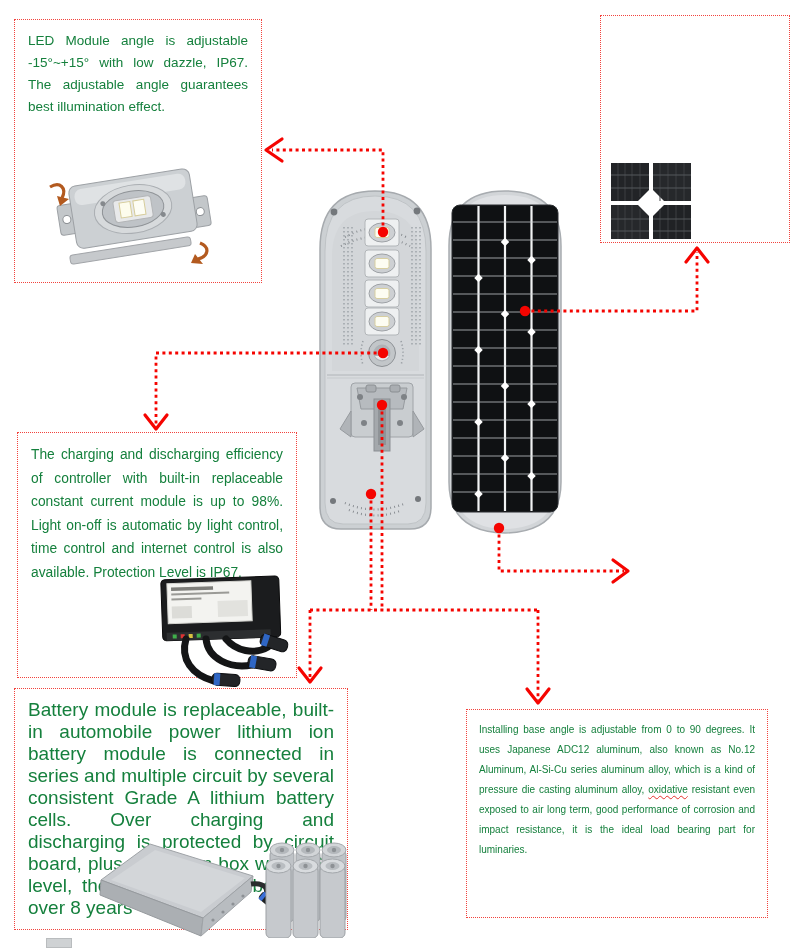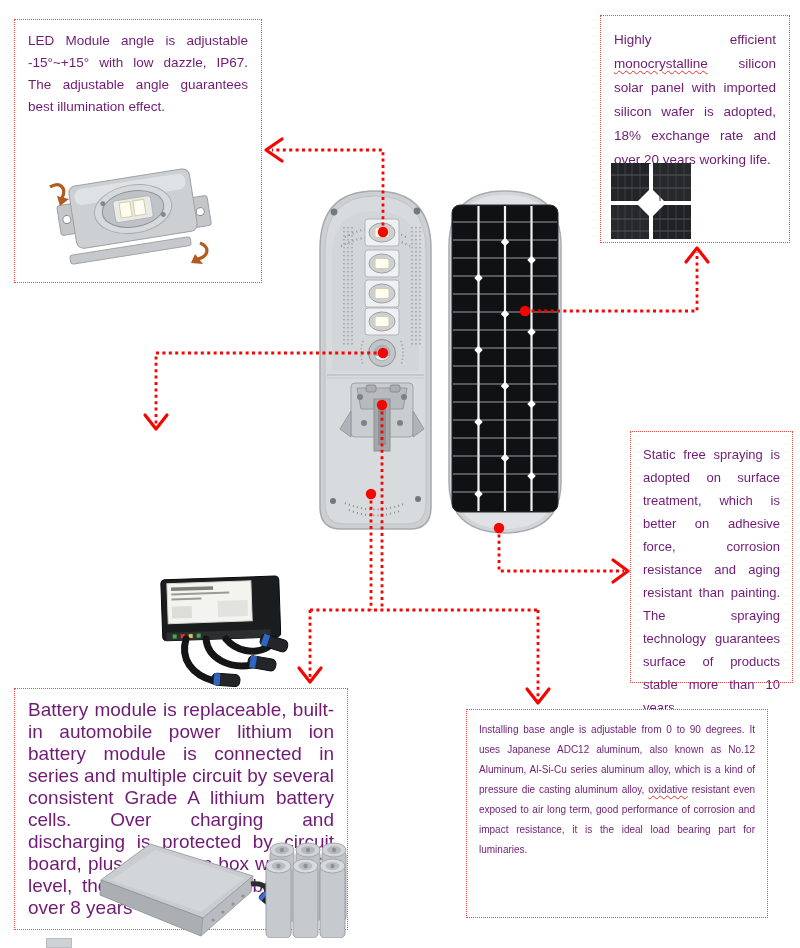--- a/index.html
+++ b/index.html
@@ -2,21 +2,21 @@
 <html><head>
 <meta charset="utf-8">
 <style>
   * { margin:0; padding:0; box-sizing:border-box; }
   html,body { background:#ffffff; }
   body { font-family:"Liberation Sans", sans-serif; }
   .page { position:relative; width:800px; height:948px; background:#fff; overflow:hidden; }
 
   .callout {
     position:absolute; border:1.5px dotted #f2433d; background:#fff;
-    color:#701a75; text-align:justify;
+    color:#15803d; text-align:justify;
   }
   .callout p { padding:10px 13px 0 13px; font-size:13.5px; line-height:22px; }
 
   .box-led      { left:14px;  top:19px;  width:248px; height:264px; }
   .box-solar    { left:600px; top:15px;  width:190px; height:228px; }
   .box-solar p      { line-height:24px; padding:12px 13px 0 13px; }
   .box-controller { left:17px; top:432px; width:280px; height:246px; }
   .box-controller p { line-height:23.5px; font-size:13.8px; }
   .box-spraying { left:630px; top:431px; width:163px; height:252px; }
   .box-spraying p   { font-size:13px; line-height:23px; padding:11px 12px 0 12px; }
@@ -43,21 +43,20 @@
 </head>
 <body>
 
 <div class="page">
 
   <div class="callout box-led">
     <p>LED Module angle is adjustable -15°~+15° with low dazzle, IP67. The adjustable angle guarantees best illumination effect.</p>
   </div>
 
   <div class="callout box-solar">
-    <p><span>Highly efficient </span><span class="squig">monocrystalline</span><span> silicon solar panel with imported silicon wafer is adopted, 18% exchange rate and over 20 years working life.</span></p>
 
     <svg class="fig" style="left:8px; top:145px;" width="84" height="80" viewBox="0 0 84 80">
       <path d="M2,2 H40 V29 L29,40 H2 Z" fill="#222427"></path>
       <path d="M44,2 H82 V40 H55 L44,29 Z" fill="#26282b"></path>
       <path d="M2,44 H29 L40,55 V78 H2 Z" fill="#26282b"></path>
       <path d="M82,44 H55 L44,55 V78 H82 Z" fill="#202225"></path>
       <g stroke="#3c3f43" stroke-width="1">
         <line x1="9" y1="2" x2="9" y2="40"></line>
           <line x1="16" y1="2" x2="16" y2="40"></line>
           <line x1="23" y1="2" x2="23" y2="40"></line>
@@ -81,24 +80,24 @@
         <line x1="44" y1="14" x2="82" y2="14"></line>
           <line x1="44" y1="27" x2="82" y2="27"></line>
         <line x1="2" y1="58" x2="40" y2="58"></line>
           <line x1="2" y1="70" x2="40" y2="70"></line>
         <line x1="44" y1="58" x2="82" y2="58"></line>
           <line x1="44" y1="70" x2="82" y2="70"></line>
       </g>
     </svg>
   </div>
 
-
-  <div class="callout box-spraying">
-    <p>Static free spraying is adopted on surface treatment, which is better on adhesive force, corrosion resistance and aging resistant than painting. The spraying technology guarantees surface of products stable more than 10 years.</p>
-  </div>
+  <div class="callout box-controller">
+    <p>The charging and discharging efficiency of controller with built-in replaceable constant current module is up to 98%. Light on-off is automatic by light control, time control and internet control is also available. Protection Level is IP67.</p>
+  </div>
+
 
   <div class="callout box-battery">
     <p>Battery module is replaceable, built-in automobile power lithium ion battery module is connected in series and multiple circuit by several consistent Grade A lithium battery cells. Over charging and discharging is protected by circuit board, plus protection box with IP65 level, the working life of battery is over 8 years</p>
   </div>
 
   <div class="callout box-base">
     <p><span>Installing base angle is adjustable from 0 to 90 degrees. It uses Japanese ADC12 aluminum, also known as No.12 Aluminum, Al-Si-Cu series aluminum alloy, which is a kind of pressure die casting aluminum alloy, </span><span class="squig">oxidative</span><span> resistant even exposed to air long term, good performance of corrosion and impact resistance, it is the ideal load bearing part for luminaries.</span></p>
   </div>
 
   <svg class="fig" style="left:42px; top:155px;" width="185" height="118" viewBox="0 0 185 118">

